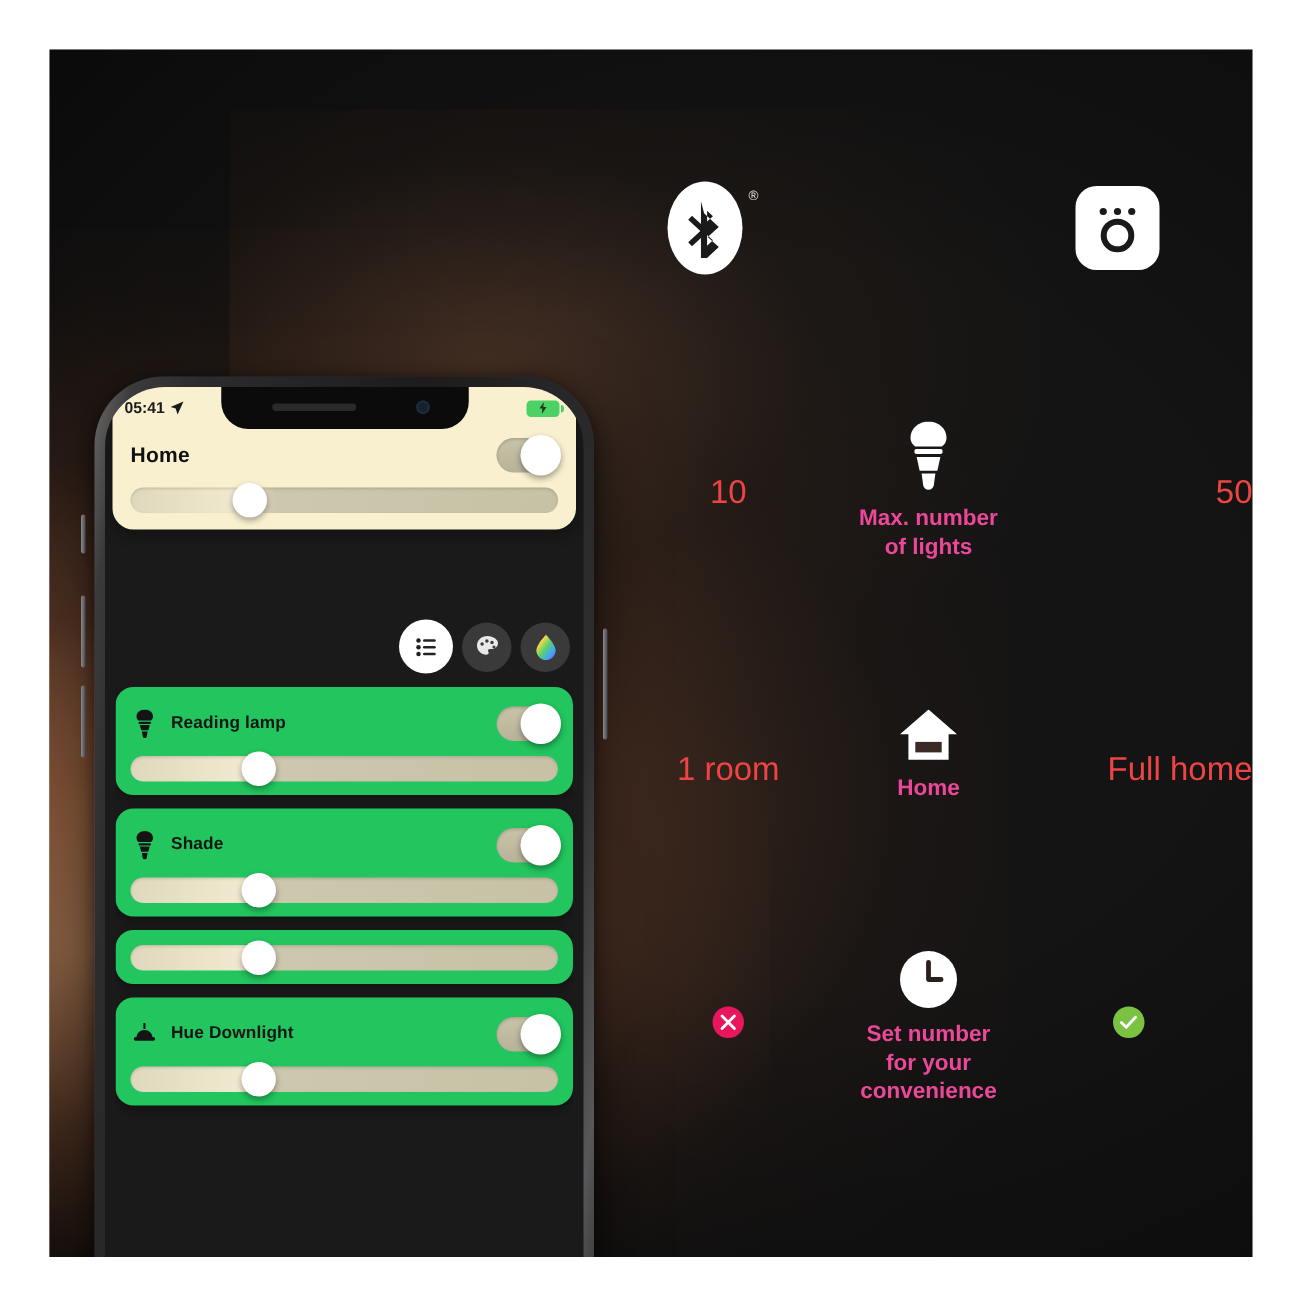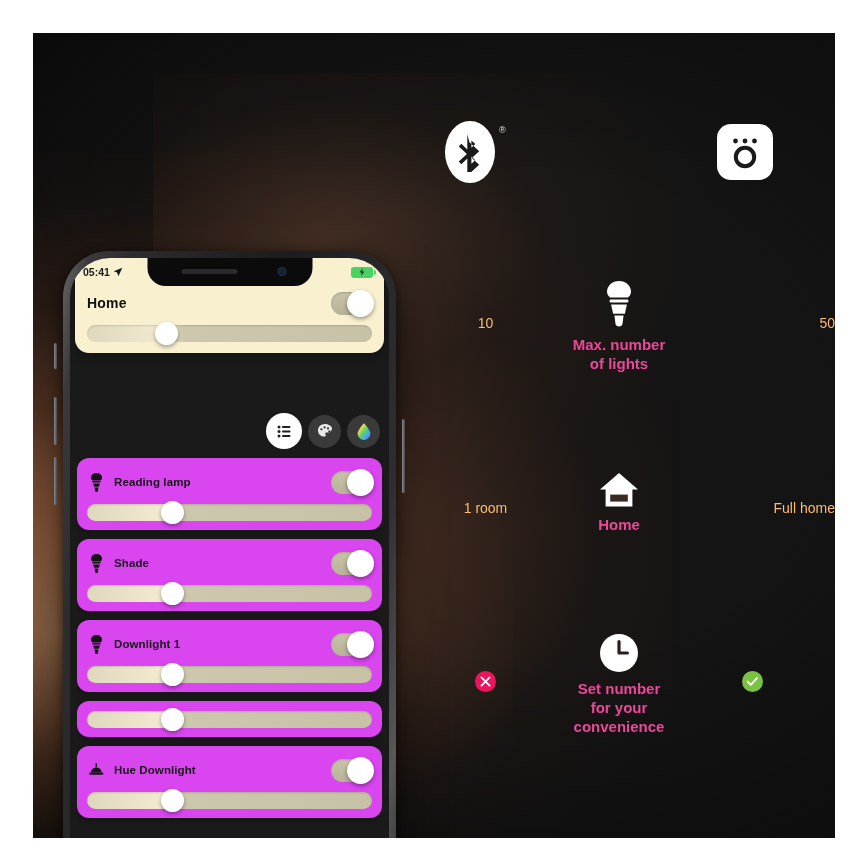--- a/index.html
+++ b/index.html
@@ -180,21 +180,21 @@
   }
   .tab.active { background: #ffffff; width: 36px; height: 36px; }
 
   
   #light-list {
     position: absolute; top: 200px; left: 7px; right: 7px; bottom: 0;
     display: flex; flex-direction: column; gap: 9px;
     overflow: hidden;
   }
   .light-card {
-    background: #d946ef;
+    background: #22c55e;
     border-radius: 12px;
     padding: 10px 10px 9px 10px;
     flex: none;
     box-shadow: 0 2px 6px rgba(0,0,0,0.32);
   }
   .light-row {
     display: flex; align-items: center; gap: 9px;
     height: 28px; margin-bottom: 8px;
   }
   .light-icon { width: 18px; display:flex; justify-content:center; flex:none; }
@@ -228,21 +228,21 @@
   .cmp-center {
     position: absolute; left: 0; right: 0;
     display: flex; flex-direction: column; align-items: center;
     text-align: center;
   }
   .cmp-center .c-icon { margin-bottom: 3px; }
   .cmp-center .c-label {
     font-size: 15px; color: #ec4899; line-height: 1.25; font-weight: 700;
   }
   .cmp-side {
-    position: absolute; font-size: 14px; color: #fdba74; font-weight: 300;
+    position: absolute; font-size: 22px; color: #ef4444; font-weight: 300;
     white-space: nowrap;
   }
   .cmp-side.left  { left: 0;  width: 165px; text-align: center; }
   .cmp-side.right { right: 0; width: 165px; text-align: right; }
 
   .badge {
     width: 21px; height: 21px; border-radius: 50%;
     display: flex; align-items: center; justify-content: center;
   }
   .badge.x     { background: #e8175d; }
@@ -370,39 +370,20 @@
             <span class="light-name">Shade</span>
             <div class="toggle">
                 <div class="knob"></div>
               </div>
           </div>
           <div class="slider">
             <div class="knob" style="left:26%"></div>
           </div>
         </div>
 
-        <div class="light-card">
-          <div class="light-row">
-            <span class="light-icon">
-              <svg width="13" height="19" viewBox="0 0 13 19">
-                <path d="M6.5 0C3.4 0 1 2.1 1 4.7c0 1.4.7 2.2 1.4 2.7h8.2c.7-.5 1.4-1.3 1.4-2.7C12 2.1 9.6 0 6.5 0z" fill="#141414"></path>
-                <rect x="2.4" y="8.1" width="8.2" height="1.5" rx=".6" fill="#141414"></rect>
-                <path d="M3.2 10.4h6.6l-.9 3.4H4.1z" fill="#141414"></path>
-                <path d="M4.6 14.6h3.8l-.5 3.1a1.4 1.4 0 0 1-2.8 0z" fill="#141414"></path>
-              </svg>
-            </span>
-            <span class="light-name">Downlight 1</span>
-            <div class="toggle">
-                <div class="knob"></div>
-              </div>
-          </div>
-          <div class="slider">
-            <div class="knob" style="left:26%"></div>
-          </div>
-        </div>
 
         <div class="light-card">
           <div class="slider">
             <div class="knob" style="left:26%"></div>
           </div>
         </div>
 
         <div class="light-card">
           <div class="light-row">
             <span class="light-icon">

